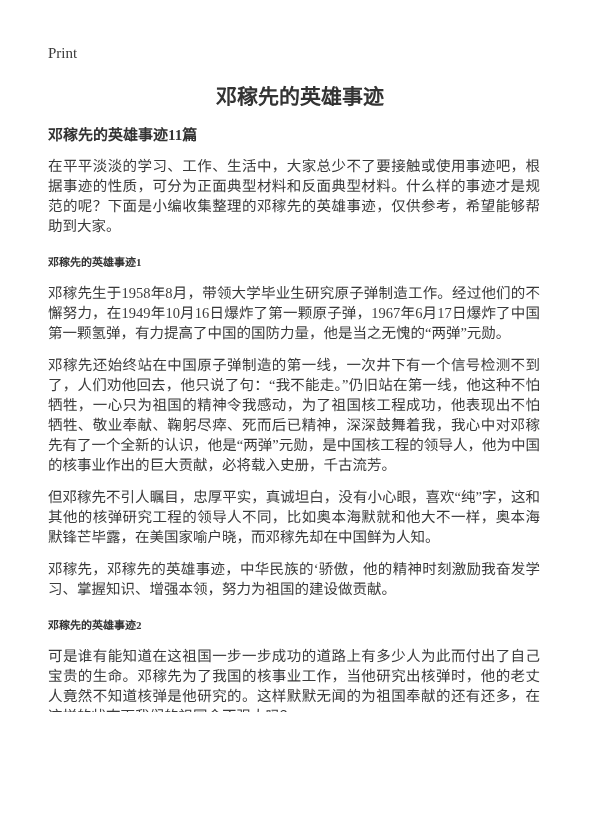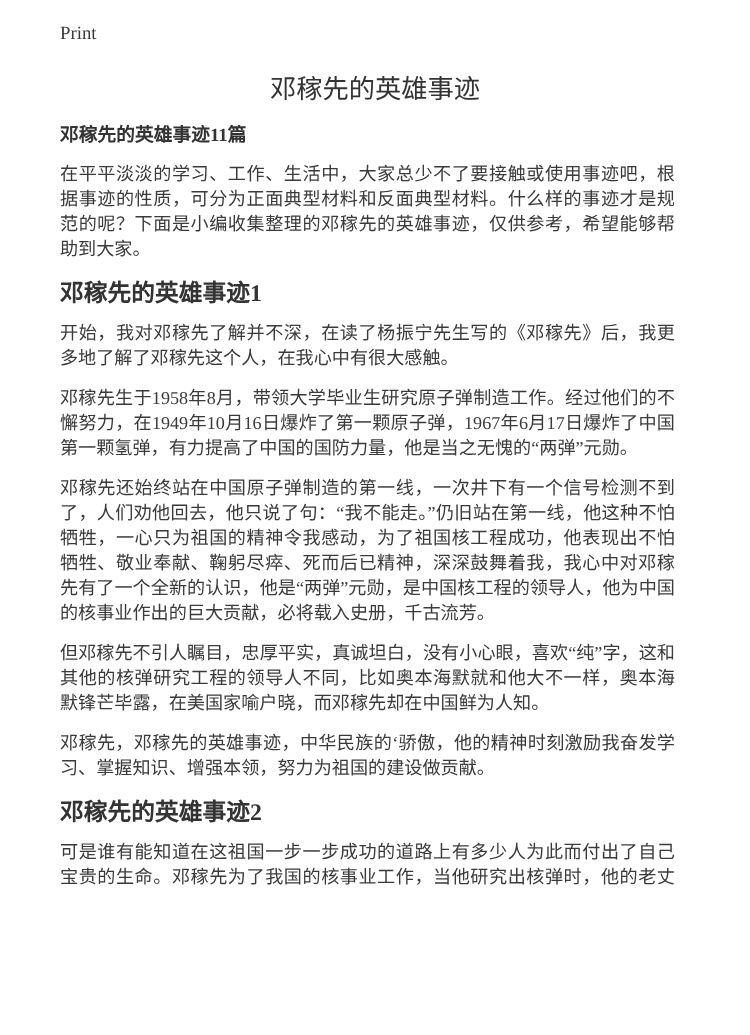--- a/index.html
+++ b/index.html
@@ -6,56 +6,56 @@
     margin: 0;
     padding: 0;
     background: #ffffff;
   }
   .page {
     position: relative;
     width: 600px;
     height: 712px;
     box-sizing: border-box;
     background: #ffffff;
-    padding: 18px 48px 0 48px;
+    padding: 44px 48px 0 48px;
     overflow: hidden;
     font-family: "Liberation Serif", "DejaVu Serif", serif;
     color: #3a3a3a;
   }
   .print-link {
     display: inline-block;
     font-size: 15px;
     line-height: 16px;
     color: #3a3a3a;
     text-decoration: none;
     cursor: pointer;
   }
   .doc-title {
     font-size: 21px;
     line-height: 24px;
-    font-weight: normal;
+    font-weight: bold;
     text-align: center;
     color: #333333;
     margin: 23px 0 0 0;
   }
   .doc-subtitle {
     font-size: 15px;
     line-height: 18px;
     font-weight: bold;
     color: #333333;
     margin: 17px 0 0 0;
   }
   .body-par {
     font-size: 14.5px;
     line-height: 20px;
     text-align: justify;
     margin: 12px 12px 0 0;
   }
   .section-heading {
-    font-size: 19px;
+    font-size: 11px;
     line-height: 18px;
     font-weight: bold;
     color: #333333;
     margin: 17px 0 0 0;
   }
 </style>
 </head>
 <body>
 
 <div class="page">
@@ -63,21 +63,20 @@
   <a class="print-link">Print</a>
 
   <h1 class="doc-title">邓稼先的英雄事迹</h1>
 
   <p class="doc-subtitle">邓稼先的英雄事迹11篇</p>
 
   <p class="body-par">在平平淡淡的学习、工作、生活中，大家总少不了要接触或使用事迹吧，根据事迹的性质，可分为正面典型材料和反面典型材料。什么样的事迹才是规范的呢？下面是小编收集整理的邓稼先的英雄事迹，仅供参考，希望能够帮助到大家。</p>
 
   <h2 class="section-heading">邓稼先的英雄事迹1</h2>
 
-  <p class="body-par">开始，我对邓稼先了解并不深，在读了杨振宁先生写的《邓稼先》后，我更多地了解了邓稼先这个人，在我心中有很大感触。</p>
 
   <p class="body-par">邓稼先生于1958年8月，带领大学毕业生研究原子弹制造工作。经过他们的不懈努力，在1949年10月16日爆炸了第一颗原子弹，1967年6月17日爆炸了中国第一颗氢弹，有力提高了中国的国防力量，他是当之无愧的“两弹”元勋。</p>
 
   <p class="body-par">邓稼先还始终站在中国原子弹制造的第一线，一次井下有一个信号检测不到了，人们劝他回去，他只说了句：“我不能走。”仍旧站在第一线，他这种不怕牺牲，一心只为祖国的精神令我感动，为了祖国核工程成功，他表现出不怕牺牲、敬业奉献、鞠躬尽瘁、死而后已精神，深深鼓舞着我，我心中对邓稼先有了一个全新的认识，他是“两弹”元勋，是中国核工程的领导人，他为中国的核事业作出的巨大贡献，必将载入史册，千古流芳。</p>
 
   <p class="body-par">但邓稼先不引人瞩目，忠厚平实，真诚坦白，没有小心眼，喜欢“纯”字，这和其他的核弹研究工程的领导人不同，比如奥本海默就和他大不一样，奥本海默锋芒毕露，在美国家喻户晓，而邓稼先却在中国鲜为人知。</p>
 
   <p class="body-par">邓稼先，邓稼先的英雄事迹，中华民族的‘骄傲，他的精神时刻激励我奋发学习、掌握知识、增强本领，努力为祖国的建设做贡献。</p>
 
   <h2 class="section-heading">邓稼先的英雄事迹2</h2>

